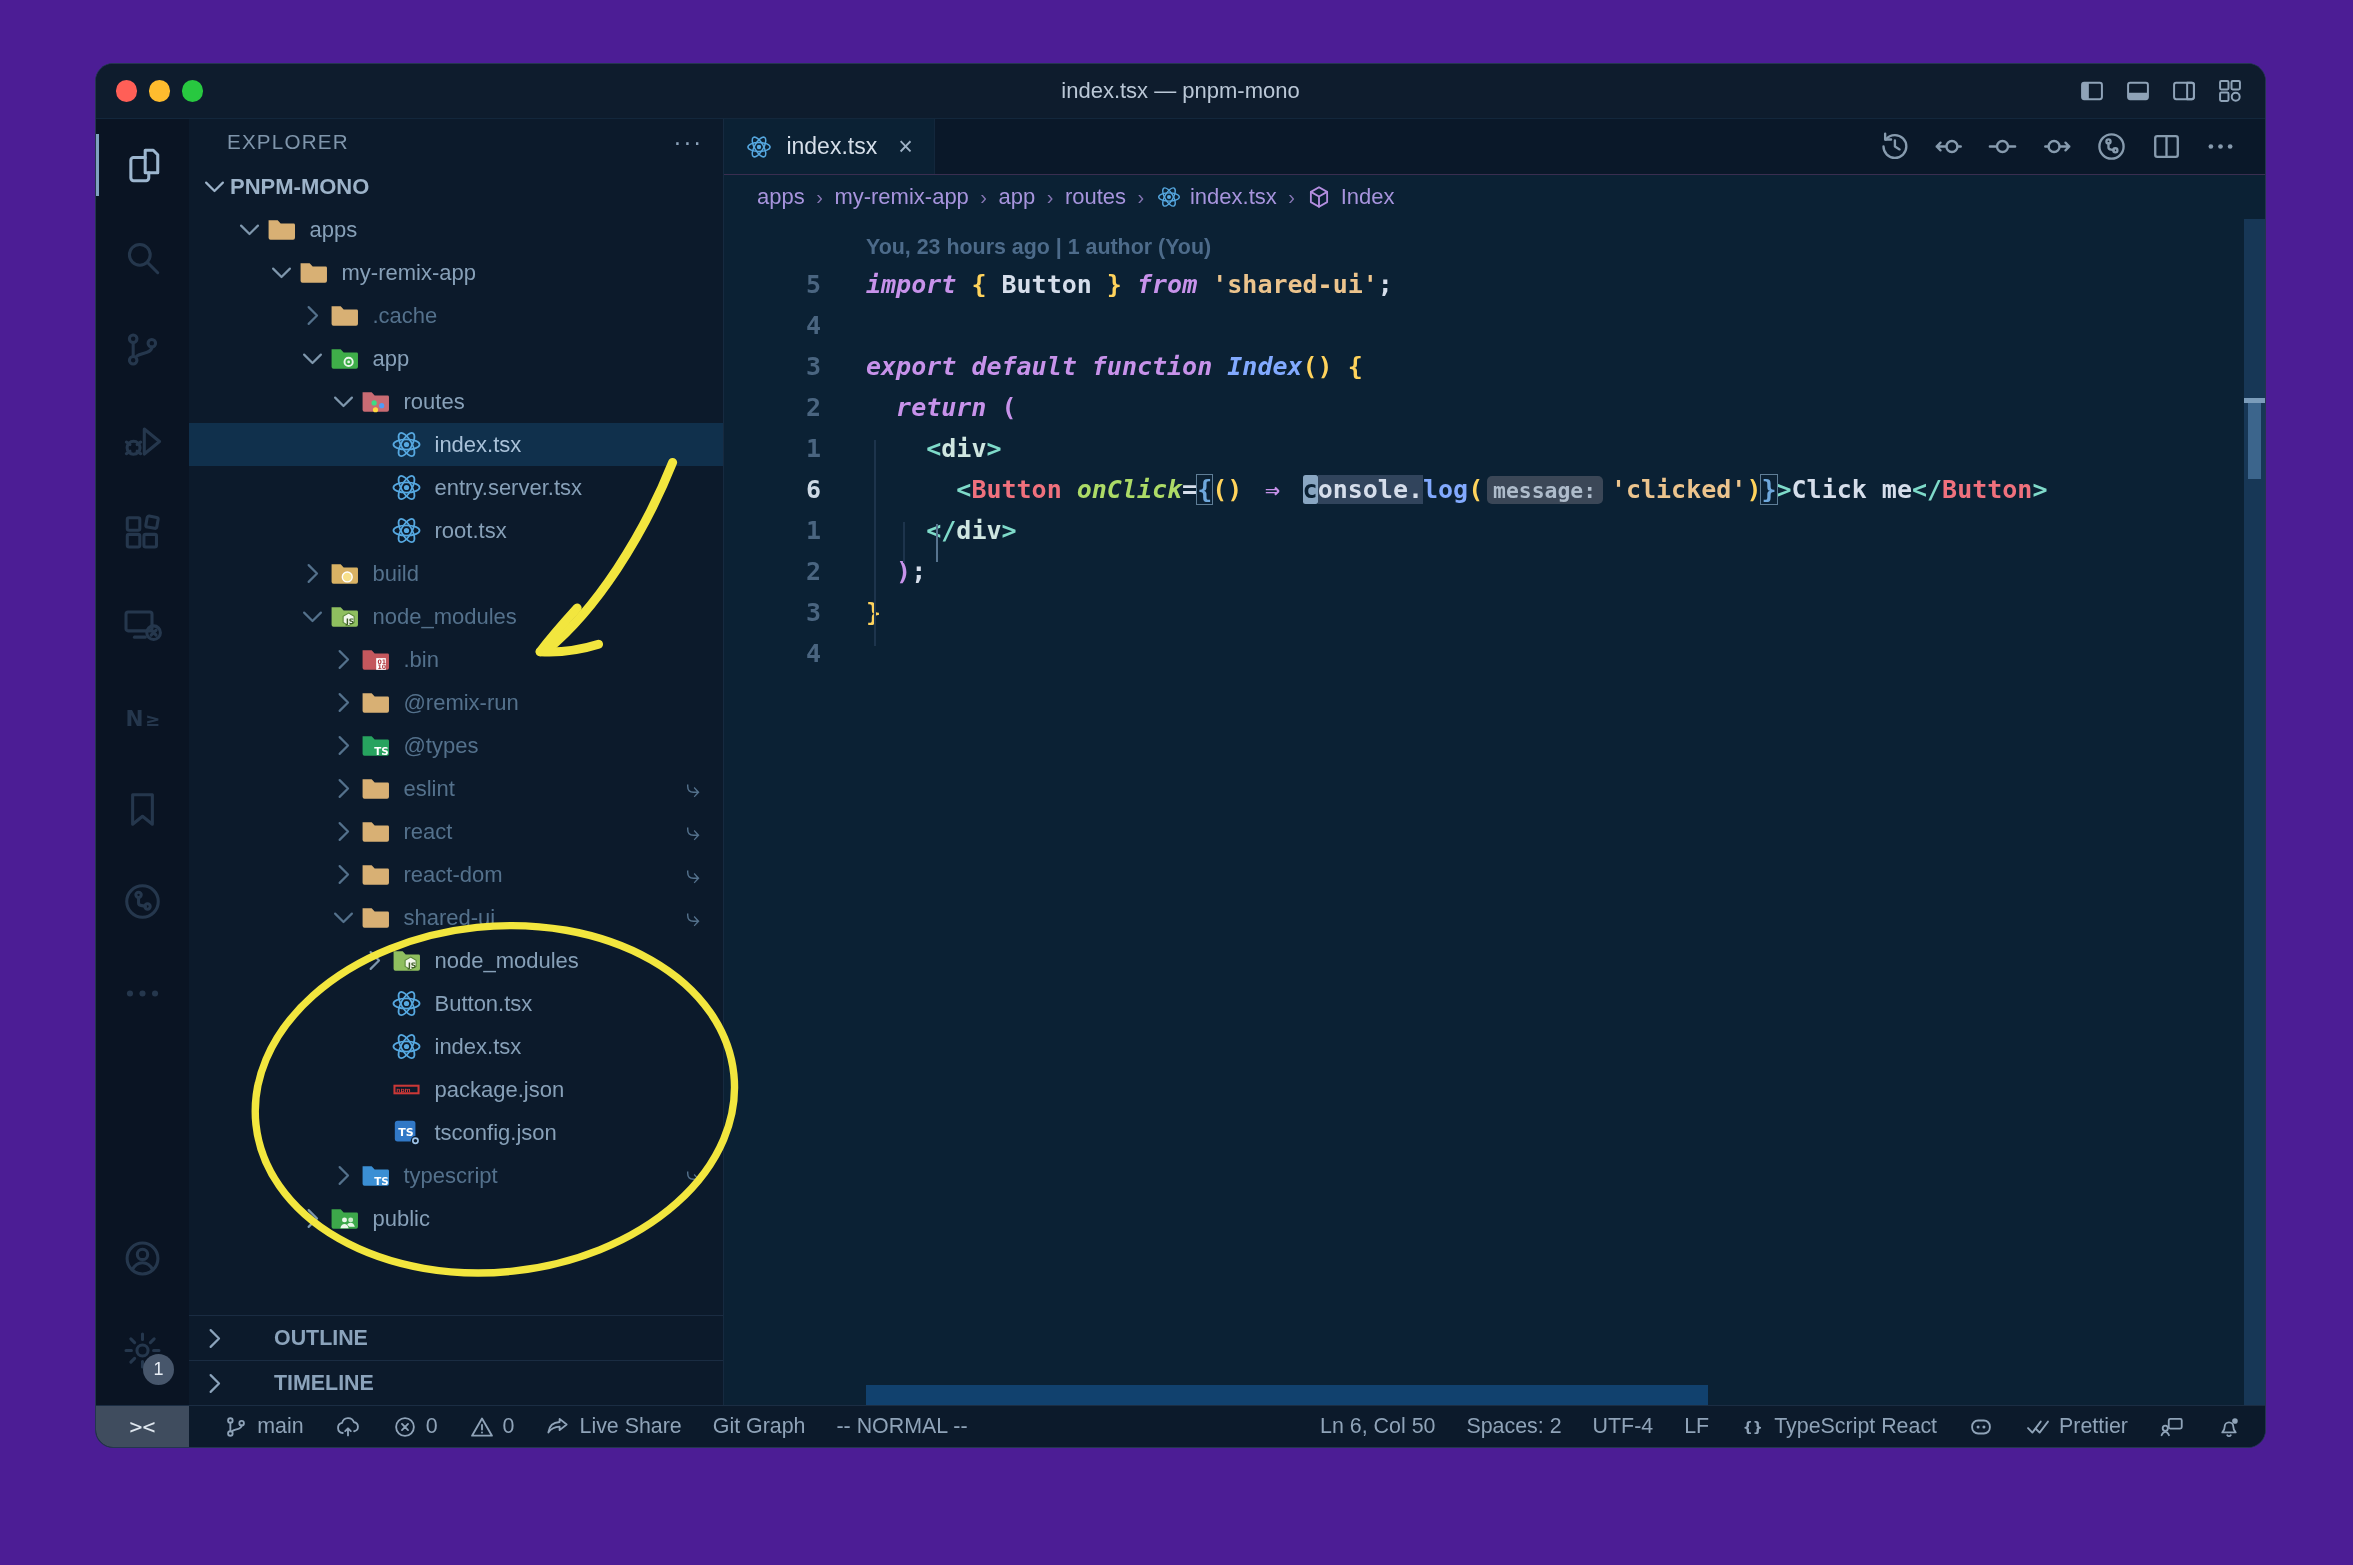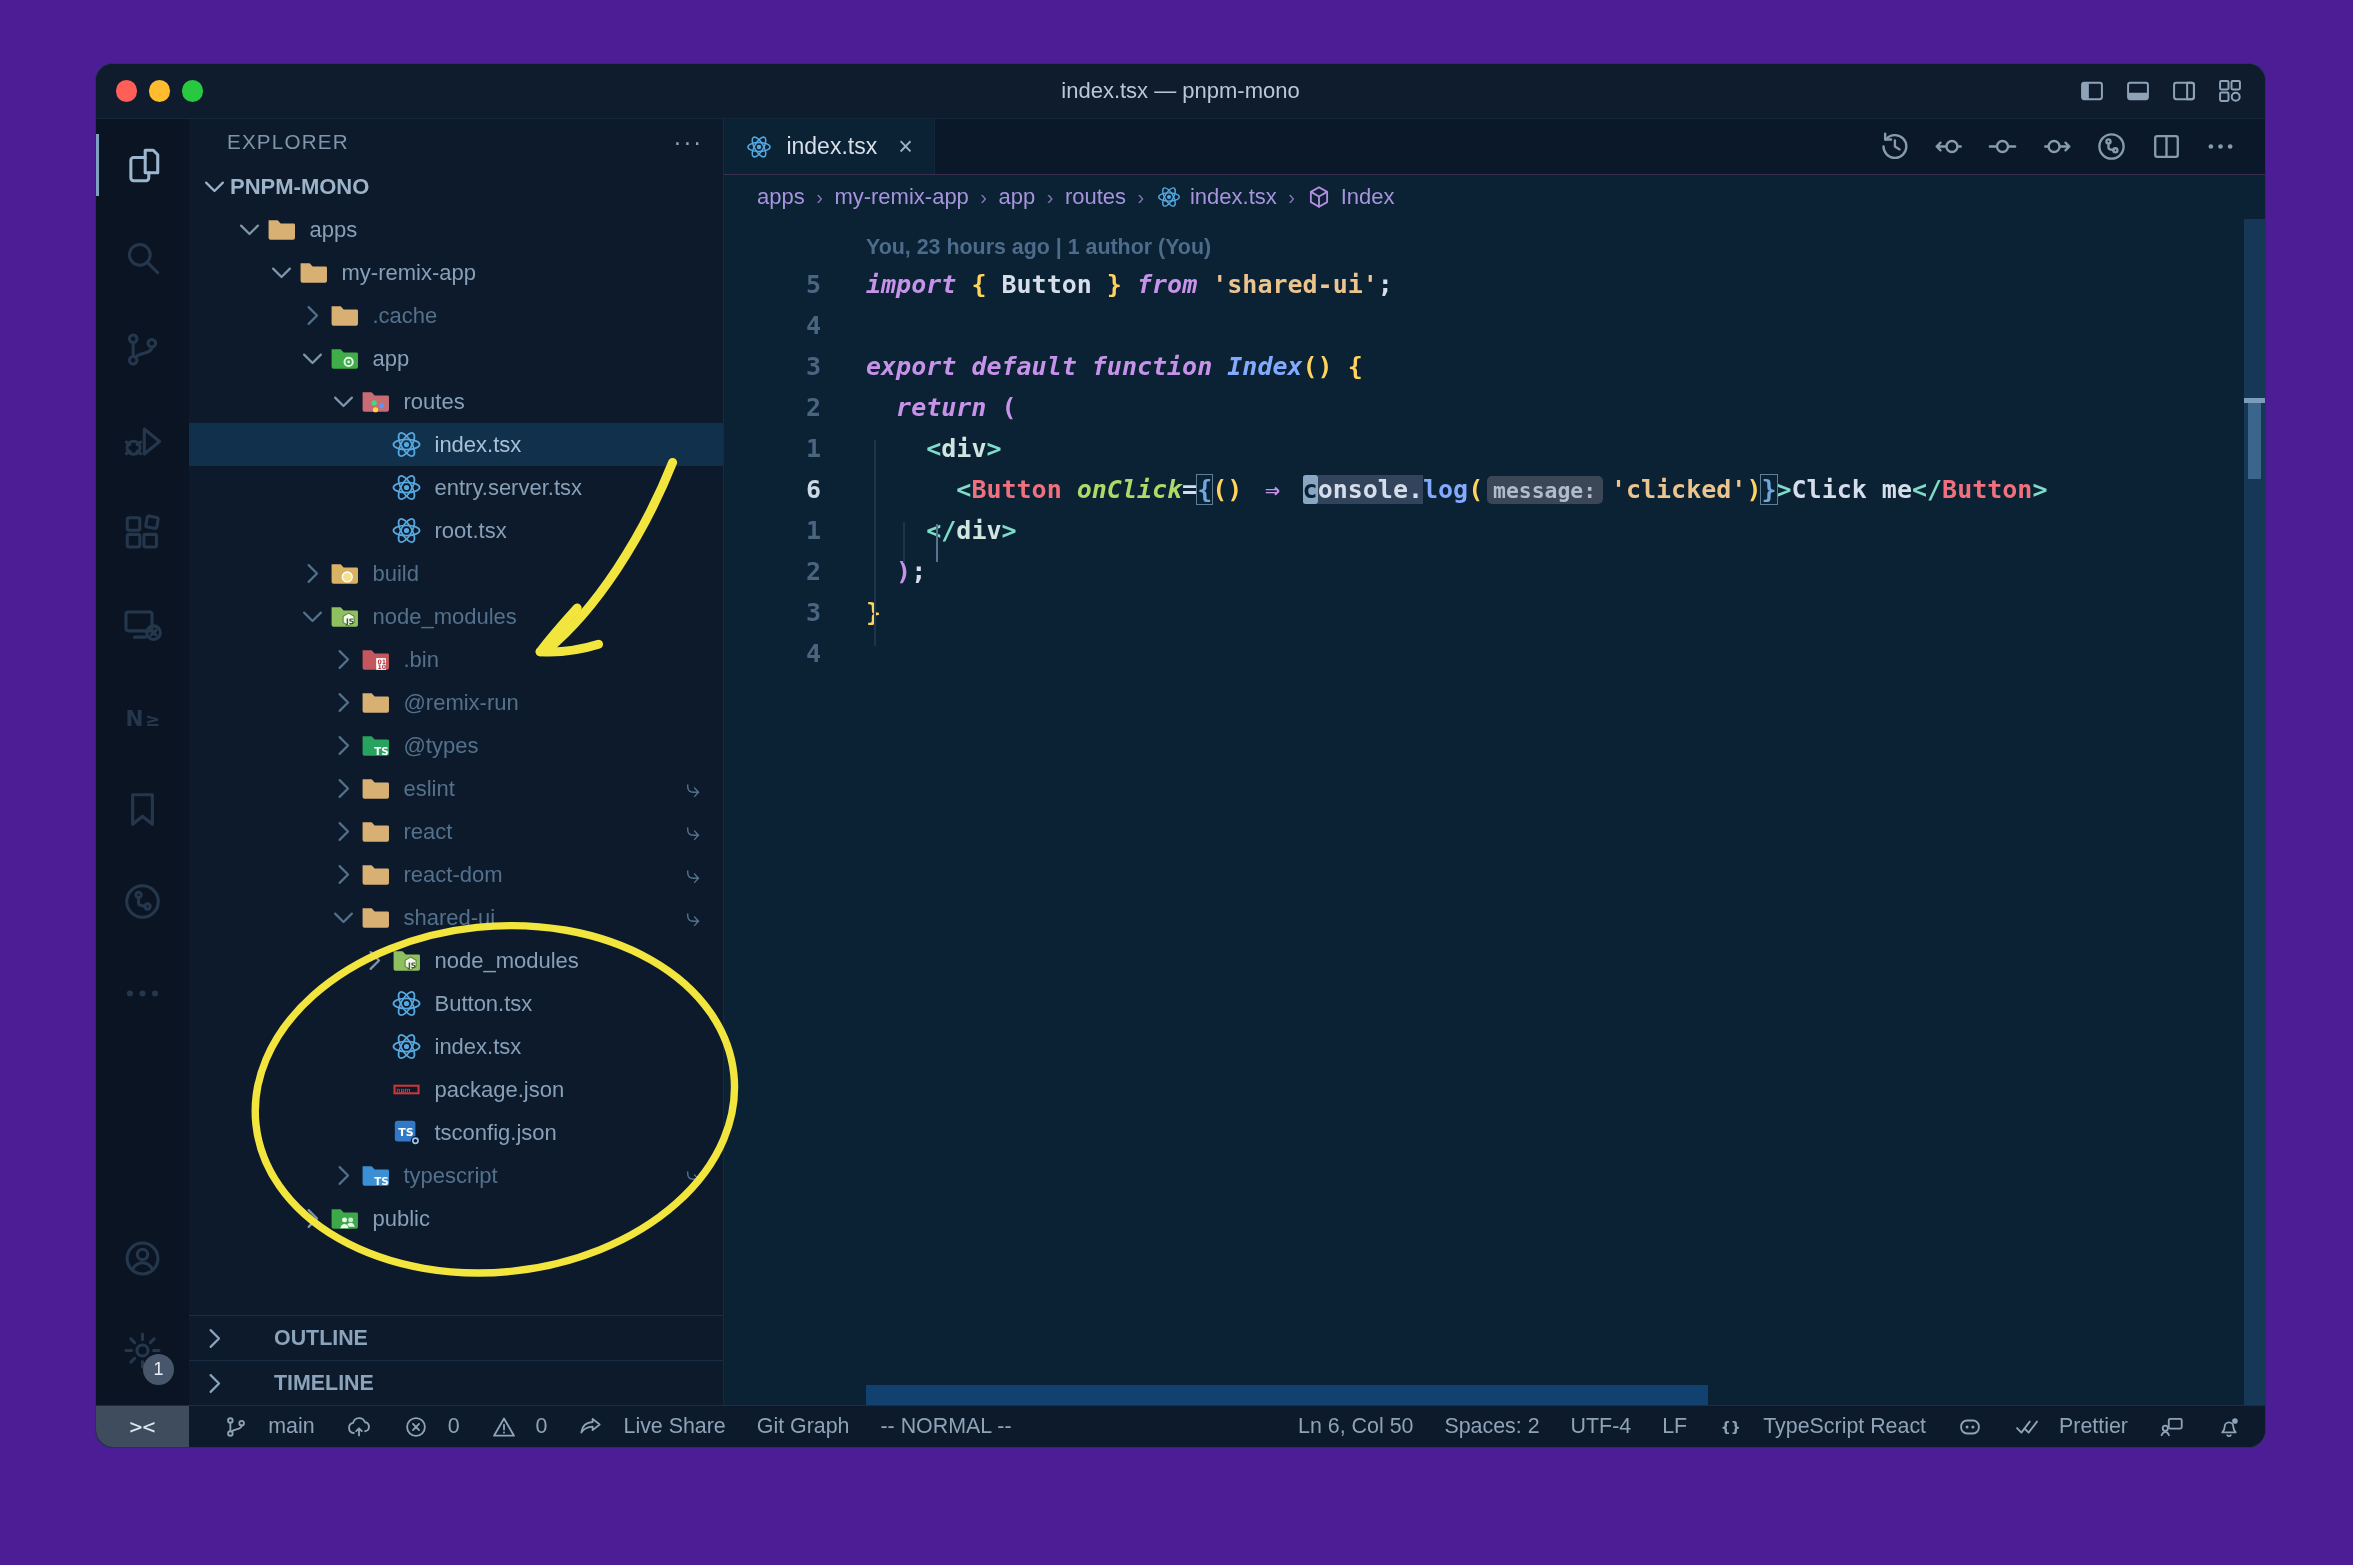--- a/index.html
+++ b/index.html
@@ -91,21 +91,21 @@
   .vs-line{position:absolute;left:0;right:0;top:179px;height:5px;background:#7b9cba;}
   .vs-thumb{position:absolute;left:4.1px;width:13px;top:184px;height:76px;background:#3c658c;}
   .hscroll{position:absolute;left:0;right:21.4px;bottom:0;height:20px;}
   .hs-thumb{position:absolute;left:142px;width:842px;top:0;height:20px;background:#11416e;}
   
   .statusbar{height:41px;background:#0c1a2b;border-top:0.8px solid #1b2d43;display:flex;align-items:stretch;
              color:#8fa3b8;font-size:21.4px;flex:0 0 auto;}
   .sb-left,.sb-right{display:flex;align-items:center;}
   .sb-left{gap:31px;}
   .sb-right{margin-left:auto;gap:31px;padding-right:23px;}
-  .st-item{display:flex;align-items:center;gap:19px;white-space:nowrap;}
+  .st-item{display:flex;align-items:center;gap:8px;white-space:nowrap;}
   .st-item .ic{width:26px;height:26px;}
   .remote-box{width:93px;height:41px;background:#3f4c5e;display:flex;align-items:center;justify-content:center;
               color:#dfe7ef;font-size:21.4px;margin-right:3.3px;font-family:"DejaVu Sans Mono",monospace;}
   
   .annot{position:absolute;inset:0;pointer-events:none;z-index:50;}
   .ic{display:inline-flex;}
   .ic svg{width:100%;height:100%;}
 </style>
 </head>
 <body>

